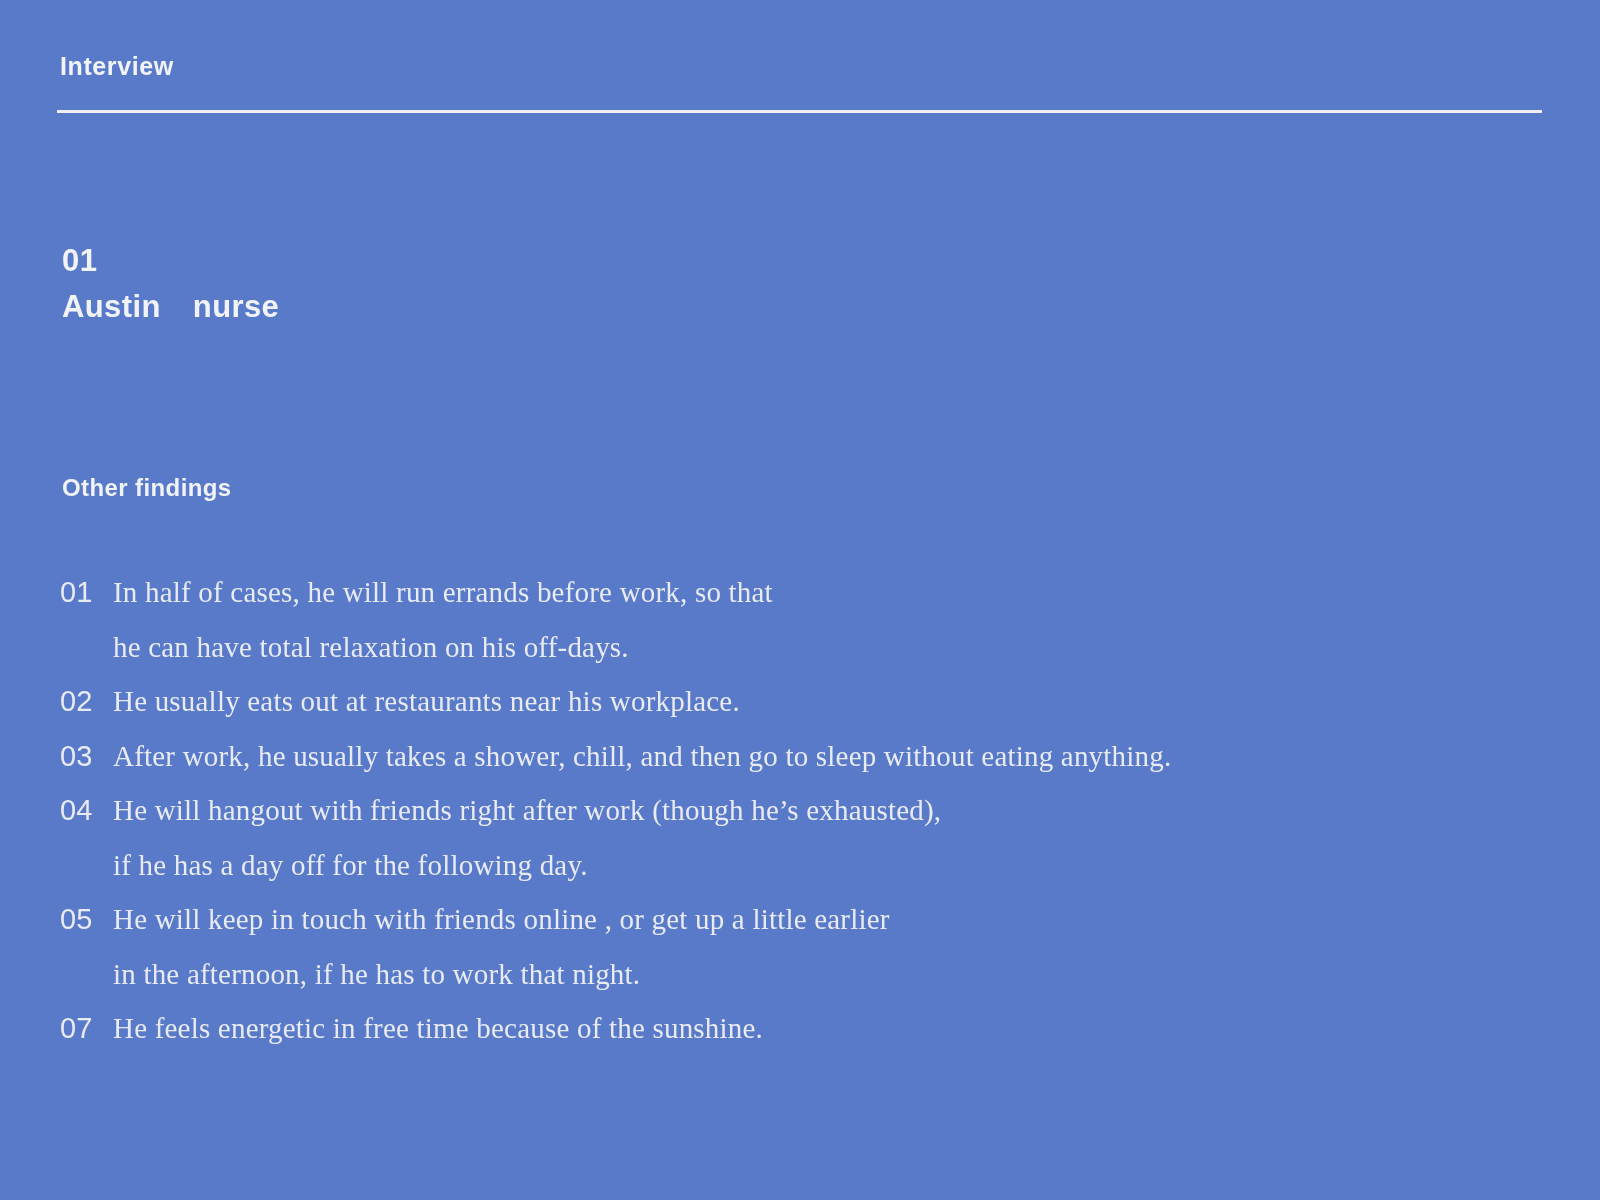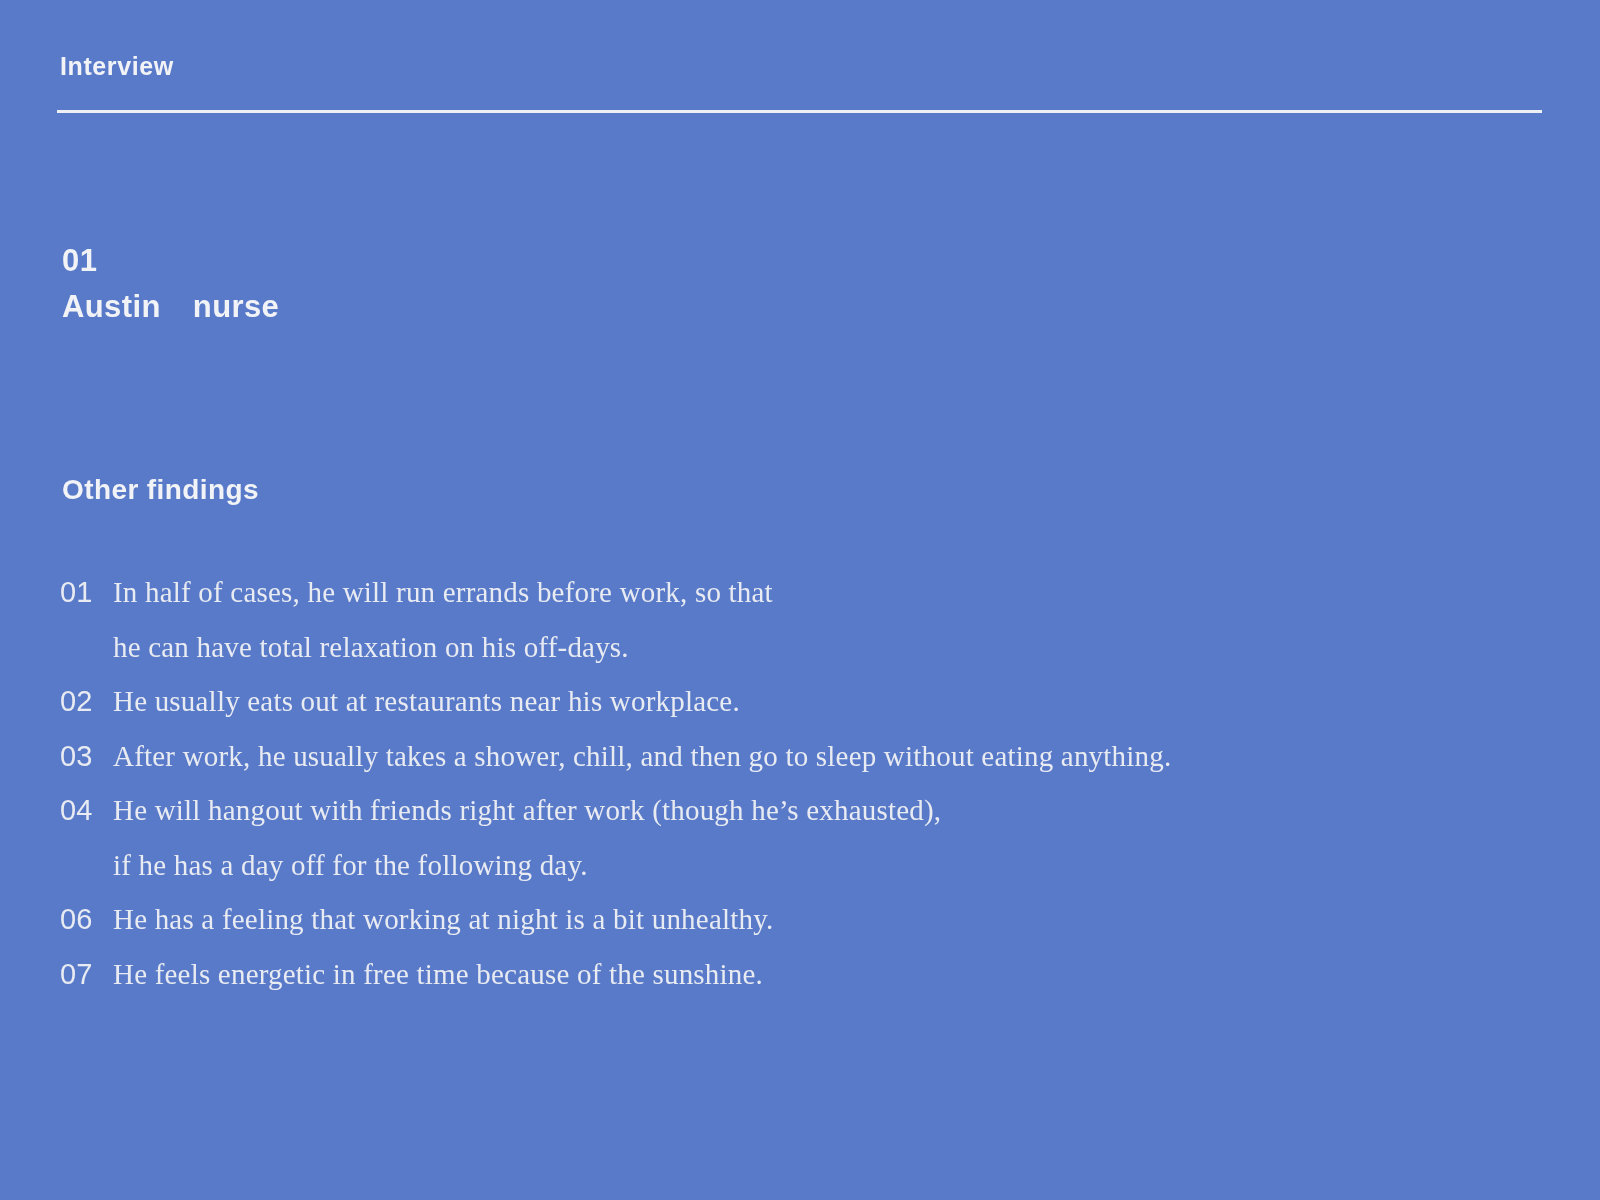--- a/index.html
+++ b/index.html
@@ -45,21 +45,21 @@
     color:var(--heading);
     line-height:46px;
   }
   .section-role{
     margin-left:32px;
   }
   .findings-heading{
     position:absolute;
     left:62px;
     top:474px;
-    font-size:28px;
+    font-size:24px;
     font-weight:700;
     letter-spacing:0.4px;
     color:var(--heading);
   }
   .findings-list{
     position:absolute;
     left:60px;
     top:565px;
     width:1490px;
     font-size:29px;
@@ -127,27 +127,28 @@
     </div>
 
     <div class="finding">
       <div class="finding-number">04</div>
       <div class="finding-text">
           <div class="finding-line">He will hangout with friends right after work (though he’s exhausted),</div>
           <div class="finding-line">if he has a day off for the following day.</div>
         </div>
     </div>
 
-
     <div class="finding">
-      <div class="finding-number">06</div>
+      <div class="finding-number">05</div>
       <div class="finding-text">
-          <div class="finding-line">He has a feeling that working at night is a bit unhealthy.</div>
+          <div class="finding-line">He will keep in touch with friends online , or get up a little earlier</div>
+          <div class="finding-line">in the afternoon, if he has to work that night.</div>
         </div>
     </div>
+
 
     <div class="finding">
       <div class="finding-number">07</div>
       <div class="finding-text">
           <div class="finding-line">He feels energetic in free time because of the sunshine.</div>
         </div>
     </div>
   </div>
 
 </div>

